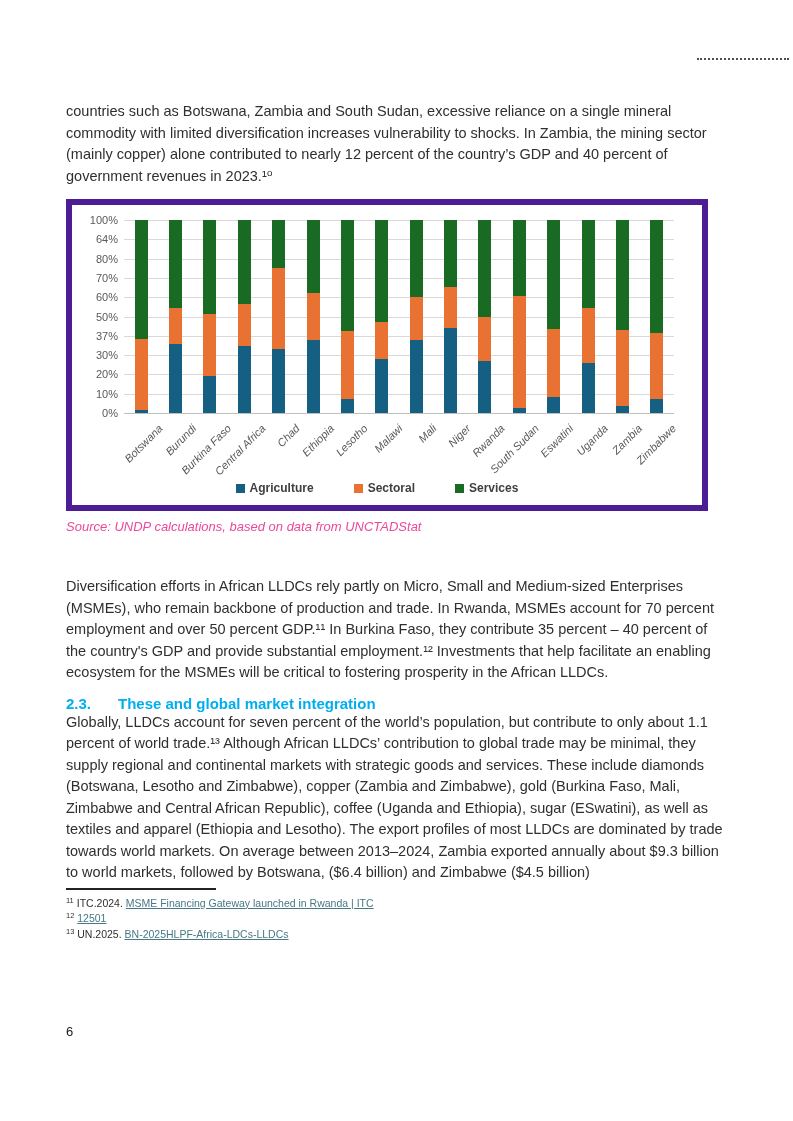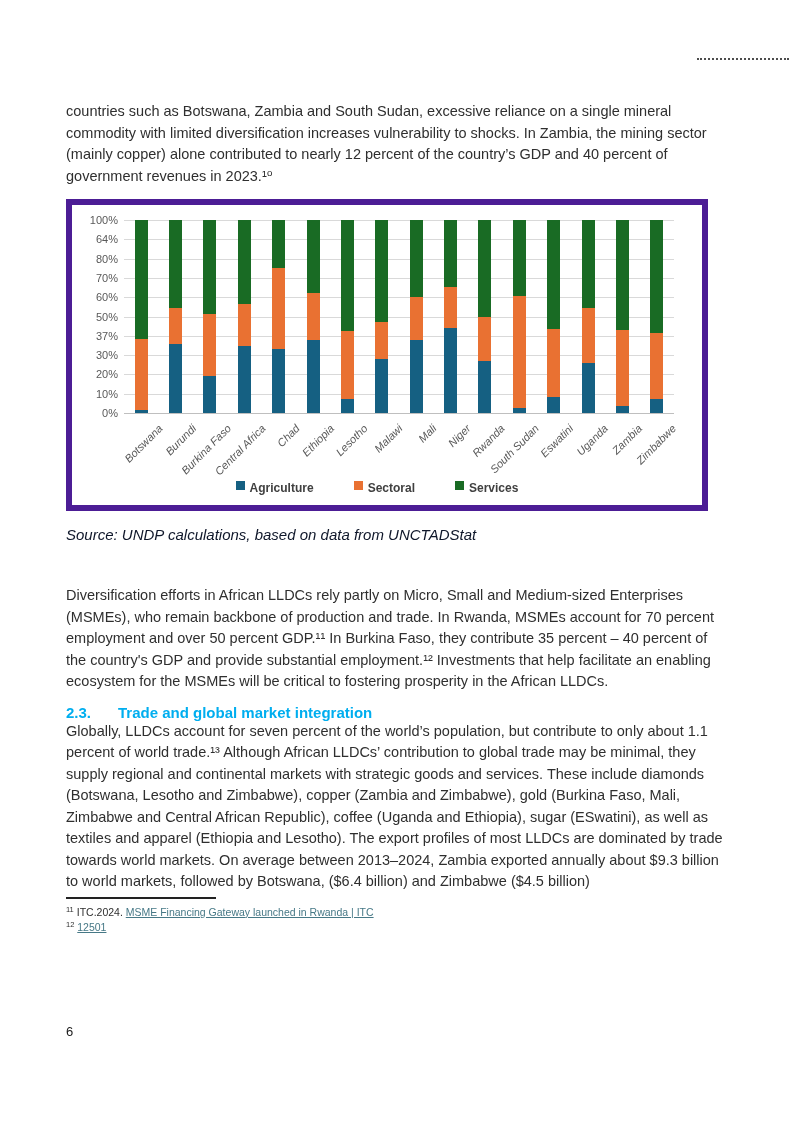--- a/index.html
+++ b/index.html
@@ -47,25 +47,25 @@
   .xslot{flex:1;position:relative;}
   .xlab{
     position:absolute;top:8px;right:50%;transform:translateX(7px) rotate(-45deg);
     transform-origin:top right;white-space:nowrap;
     font-size:11px;font-style:italic;color:#595959;
   }
   .chart-legend{
     display:flex;justify-content:center;align-items:center;gap:40px;
     height:20px;margin-top:2px;
   }
-  .legend-item{display:flex;align-items:flex-start;}
+  .legend-item{display:flex;align-items:center;}
   .swatch{width:9px;height:9px;display:inline-block;margin-right:5px;flex:none;}
   .legend-label{font-size:12px;font-weight:bold;color:#404040;}
   .source-line{
-    margin-top:15px;font-size:15px;font-style:italic;color:#0f172a;
+    margin-top:8px;font-size:13px;font-style:italic;color:#ec4899;
   }
   .p2{margin-top:42px;}
   .section-heading{
     margin:11px 0 0 0;font-size:15px;font-weight:bold;color:#00aeef;
     display:flex;
   }
   .section-num{width:52px;flex:none;}
   .p3{}
   .fn-rule{margin-top:4px;width:150px;border-top:2px solid #222222;}
   .footnotes{margin-top:6px;font-size:10.5px;line-height:15.5px;color:#2f2f2f;}
@@ -295,27 +295,28 @@
         </div>
     </div>
   </div>
 
   <div class="source-line">Source: UNDP calculations, based on data from UNCTADStat</div>
 
   <p class="body-par p2">Diversification efforts in African LLDCs rely partly on Micro, Small and Medium-sized Enterprises (MSMEs), who remain backbone of production and trade. In Rwanda, MSMEs account for 70 percent employment and over 50 percent GDP.¹¹ In Burkina Faso, they contribute 35 percent – 40 percent of the country's GDP and provide substantial employment.¹² Investments that help facilitate an enabling ecosystem for the MSMEs will be critical to fostering prosperity in the African LLDCs.</p>
 
   <h2 class="section-heading">
     <span class="section-num">2.3.</span>
-    <span>Trade and global market integration</span>
+    <span>These and global market integration</span>
   </h2>
 
   <p class="body-par p3">Globally, LLDCs account for seven percent of the world’s population, but contribute to only about 1.1 percent of world trade.¹³ Although African LLDCs’ contribution to global trade may be minimal, they supply regional and continental markets with strategic goods and services. These include diamonds (Botswana, Lesotho and Zimbabwe), copper (Zambia and Zimbabwe), gold (Burkina Faso, Mali, Zimbabwe and Central African Republic), coffee (Uganda and Ethiopia), sugar (ESwatini), as well as textiles and apparel (Ethiopia and Lesotho). The export profiles of most LLDCs are dominated by trade towards world markets. On average between 2013–2024, Zambia exported annually about $9.3 billion to world markets, followed by Botswana, ($6.4 billion) and Zimbabwe ($4.5 billion)</p>
 
   <div class="fn-rule"></div>
 
   <div class="footnotes">
     <p class="footnote"><sup>11</sup> <span>ITC.2024. </span><a class="fn-link">MSME Financing Gateway launched in Rwanda | ITC</a></p>
     <p class="footnote"><sup>12</sup> <span></span><a class="fn-link">12501</a></p>
+    <p class="footnote"><sup>13</sup> <span>UN.2025. </span><a class="fn-link">BN-2025HLPF-Africa-LDCs-LLDCs</a></p>
   </div>
 
 </div>
 
 <div class="page-number">6</div>
 
 </body></html>

